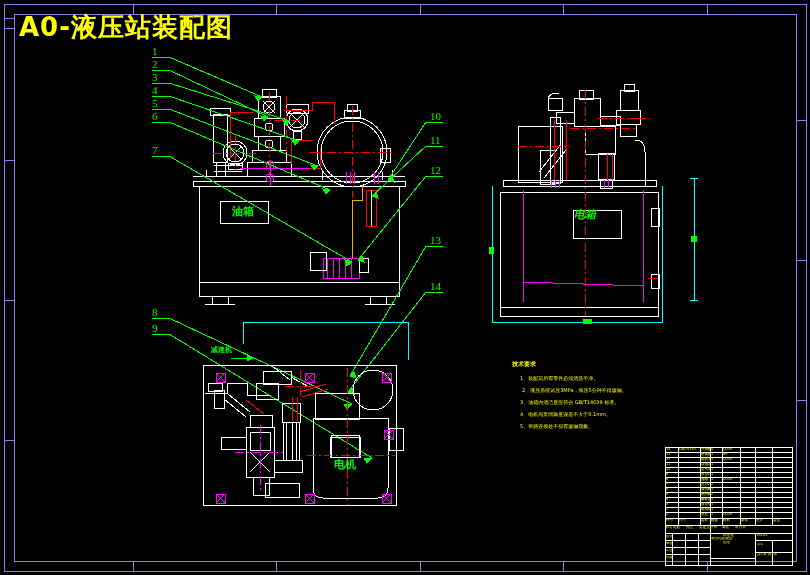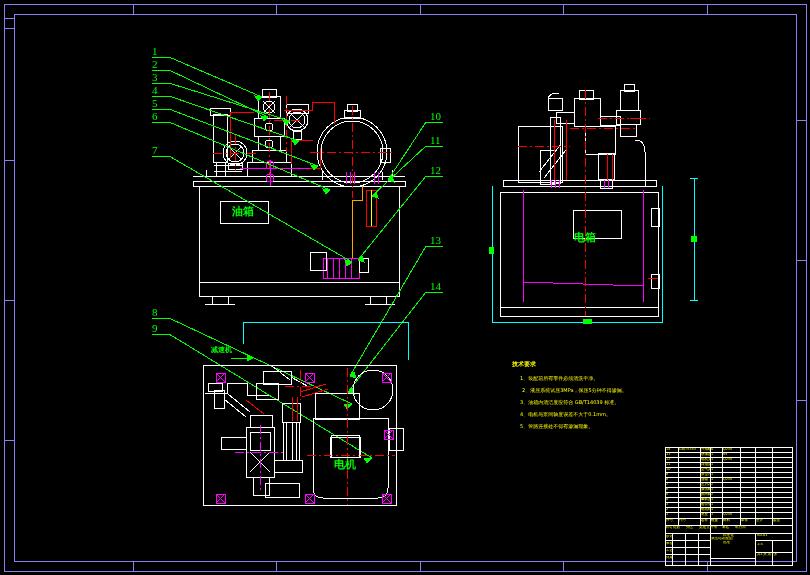--- a/index.html
+++ b/index.html
@@ -348,40 +348,41 @@
       <path d="M665 540 H710 M665 547 H710 M665 554 H710"></path>
       <path d="M672 533 V565 M685 533 V565 M698 533 V565 M710 525 V565"></path>
       <path d="M710 533 V565"></path>
       <path d="M710 558 H755"></path>
       <path d="M755 533 V565"></path>
       <path d="M755 540 H792 M755 552 H792"></path>
       <path d="M772 540 V552 M772 552 V565"></path>
     </g>
   </svg>
 
+  <div class="txt title-main" style="left:19px;top:14px;">A0-液压站装配图</div>
 
   <div class="txt lead-num" style="left:152px;top:46px;">1</div>
   <div class="txt lead-num" style="left:152px;top:59px;">2</div>
   <div class="txt lead-num" style="left:152px;top:72px;">3</div>
   <div class="txt lead-num" style="left:152px;top:85px;">4</div>
   <div class="txt lead-num" style="left:152px;top:98px;">5</div>
   <div class="txt lead-num" style="left:152px;top:111px;">6</div>
   <div class="txt lead-num" style="left:152px;top:145px;">7</div>
 
   <div class="txt lead-num" style="left:152px;top:307px;">8</div>
   <div class="txt lead-num" style="left:152px;top:323px;">9</div>
 
   <div class="txt lead-num" style="left:430px;top:111px;">10</div>
   <div class="txt lead-num" style="left:430px;top:135px;">11</div>
   <div class="txt lead-num" style="left:430px;top:165px;">12</div>
   <div class="txt lead-num" style="left:430px;top:235px;">13</div>
   <div class="txt lead-num" style="left:430px;top:281px;">14</div>
 
   <div class="txt viewlabel" style="left:232px;top:206px;">油箱</div>
-  <div class="txt viewlabel" style="left:574px;top:232px;">电箱</div>
+  <div class="txt viewlabel" style="left:574px;top:209px;font-style:italic;">电箱</div>
   <div class="txt viewlabel" style="left:334px;top:459px;">电机</div>
   <div class="txt viewlabel-sm" style="left:211px;top:347px;">减速机</div>
 
   <div style="position:absolute;left:512px;top:360px;width:130px;">
     <div class="notes-head" style="position:relative;margin-bottom:6px;">技术要求</div>
     <div class="notes-item" style="margin:0 0 6px 8px;">1、装配前所有零件必须清洗干净。</div>
     <div class="notes-item" style="margin:0 0 6px 10px;">2、液压系统试压3MPa，保压5分钟不得渗漏。</div>
     <div class="notes-item" style="margin:0 0 6px 8px;">3、油箱内清洁度应符合 GB/T14039 标准。</div>
     <div class="notes-item" style="margin:0 0 6px 8px;">4、电机与泵同轴度误差不大于0.1mm。</div>
     <div class="notes-item" style="margin:0 0 0 8px;">5、管路连接处不得有渗漏现象。</div>

